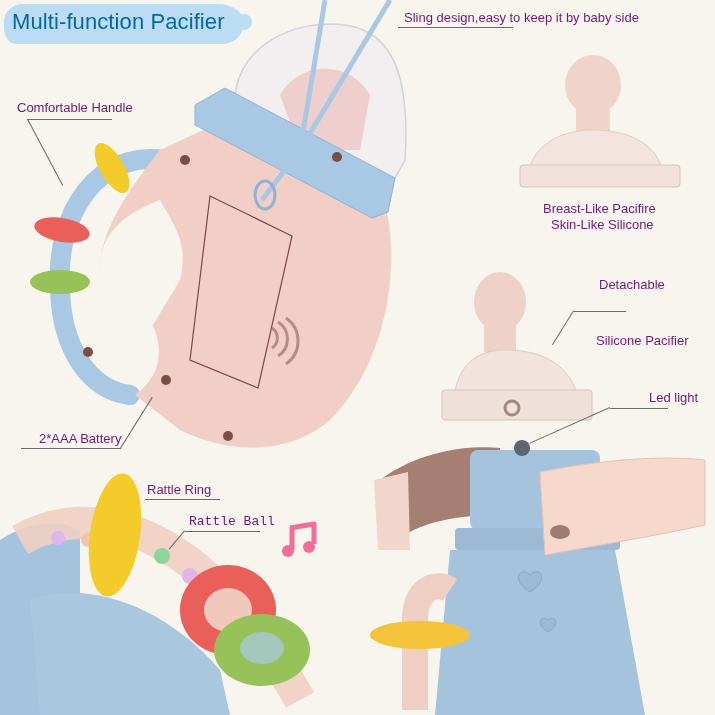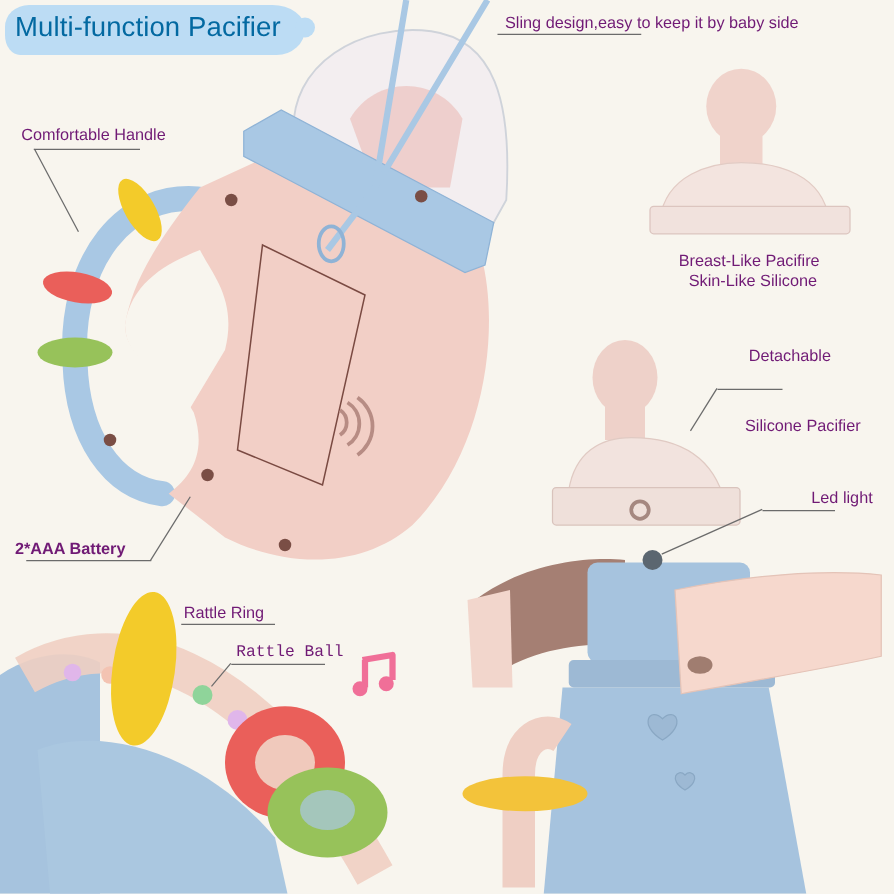--- a/index.html
+++ b/index.html
@@ -62,21 +62,21 @@
   <path d="M18 0 A28 28 0 0 1 18 46" stroke="#b78c84" stroke-width="3" fill="none"></path>
 </svg>
 
 <div class="leader" style="left:398px;top:27px;width:115px;"></div>
 <div class="label" style="left:404px;top:10px;">Sling design,easy to keep it by baby side</div>
 
 <div class="label" style="left:17px;top:100px;">Comfortable Handle</div>
 <div class="leader" style="left:27px;top:119px;width:85px;"></div>
 <div class="leader" style="left:28px;top:119px;width:75px;transform:rotate(62deg);"></div>
 
-<div class="label" style="left:12px;top:431px;font-weight:bold;">2*AAA Battery</div>
+<div class="label" style="left:39px;top:431px;">2*AAA Battery</div>
 <div class="leader" style="left:21px;top:448px;width:100px;"></div>
 <div class="leader" style="left:120px;top:448px;width:60px;transform:rotate(-58deg);"></div>
 
 <svg width="200" height="160" style="left:518px;top:45px;">
   <ellipse cx="75" cy="40" rx="28" ry="30" fill="#f0d3cb"></ellipse>
   <rect x="58" y="50" width="34" height="40" fill="#f0d3cb"></rect>
   <path d="M10 130 C15 95 50 85 75 85 C105 85 140 95 145 130 Z" fill="#f3e4df" stroke="#e2cbc4"></path>
   <rect x="2" y="120" width="160" height="22" rx="3" fill="#f1e2dd" stroke="#dcc5bf"></rect>
 </svg>
 <div class="label center" style="left:543px;top:201px;">Breast-Like Pacifire</div>

